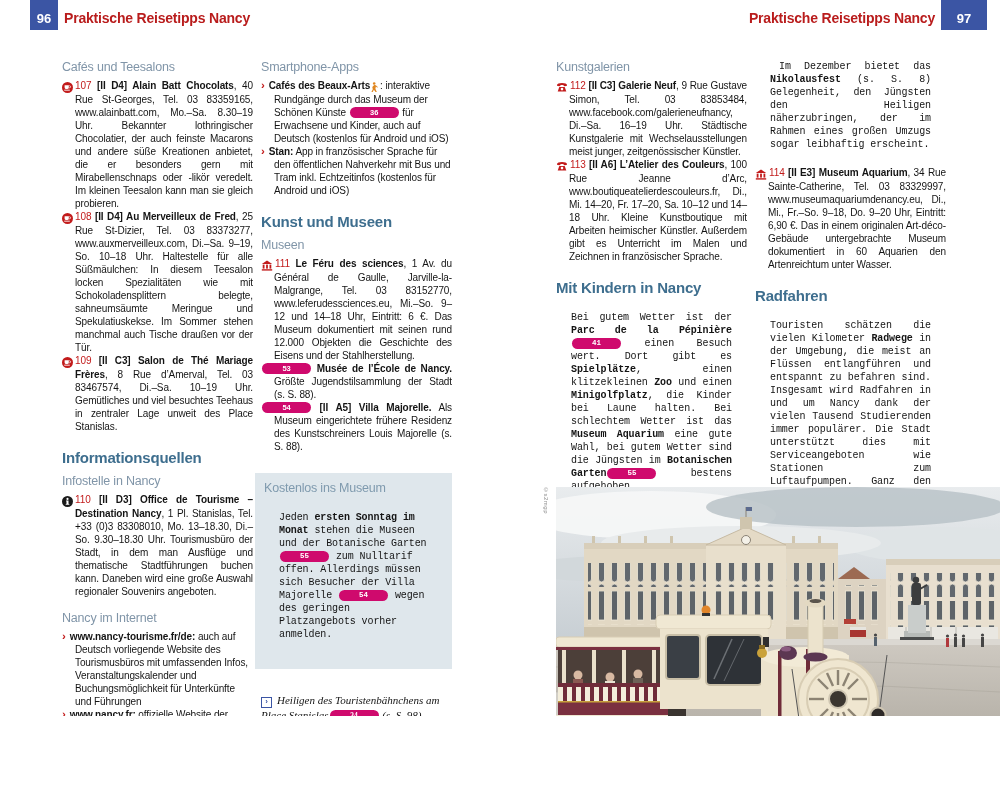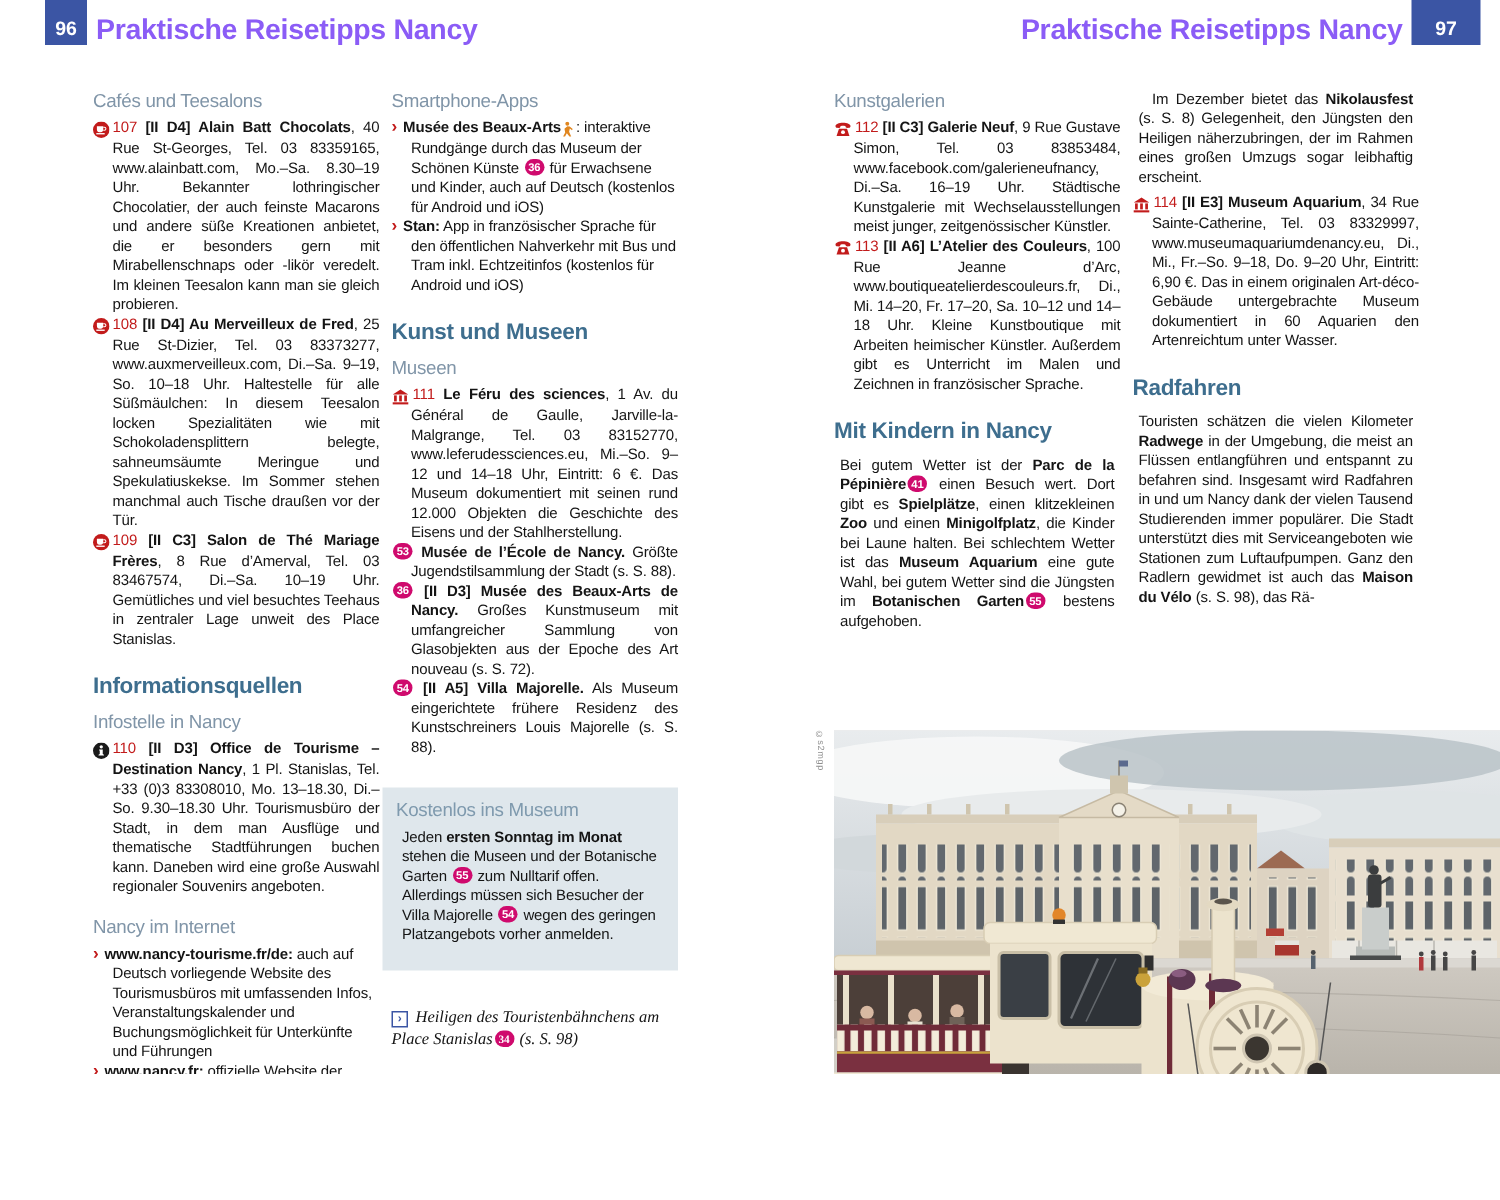--- a/index.html
+++ b/index.html
@@ -5,42 +5,42 @@
   html,body{margin:0;padding:0;background:#ffffff;}
   body{width:1000px;height:800px;font-family:"Liberation Sans",sans-serif;color:#141414;}
   #spread{position:relative;width:1000px;height:716px;background:#fff;overflow:hidden;}
 
   
   .pagebox{position:absolute;top:0;height:30px;background:#3b55a4;color:#fff;
     font-size:13px;font-weight:bold;display:flex;align-items:flex-end;justify-content:center;
     padding-bottom:4px;box-sizing:border-box;}
   #pagebox-left{left:30px;width:28px;}
   #pagebox-right{left:941px;width:46px;}
-  .runhead{position:absolute;top:10px;font-size:19px;font-weight:bold;color:#8b5cf6;letter-spacing:-0.2px;}
+  .runhead{position:absolute;top:10px;font-size:14px;font-weight:bold;color:#b91c1c;letter-spacing:-0.2px;}
   #runhead-left{left:64px;}
   #runhead-right{right:65px;text-align:right;}
 
   
   .col{position:absolute;top:60px;width:191px;font-size:10px;line-height:13px;letter-spacing:-0.1px;}
   #col1{left:62px;} #col2{left:261px;} #col3{left:556px;} #col4{left:755px;}
   .col>:first-child{margin-top:0;}
 
   .h2{font-size:15px;line-height:17px;font-weight:bold;color:#3e6e8e;margin:16px 0 8px;letter-spacing:-0.2px;}
   .h3{font-size:12.5px;line-height:14px;color:#8095a8;margin:13px 0 5px;letter-spacing:-0.2px;}
   .h2+.h3{margin-top:2px;}
 
   .entry{text-align:justify;padding-left:13px;text-indent:-13px;margin:0;}
   .entry .num{color:#c21b1b;font-weight:normal;}
-  .p{text-align:justify;margin:4px;}
+  .p{text-align:justify;margin:15px;font-family:Liberation Mono, monospace;}
   .p-indent{text-indent:9px;}
   .bullet{padding-left:13px;text-indent:-13px;margin:0;}
   .chev{color:#c21b1b;font-weight:bold;font-size:11.5px;padding-right:4px;}
   b{letter-spacing:-0.1px;}
 
-  .badge{display:inline-block;min-width:11px;height:11px;padding:0 1px;border-radius:7px;
+  .badge{display:inline-block;min-width:11px;height:11px;padding:0 19px;border-radius:7px;
     background:#cf0a6d;color:#fff;font-size:7.5px;line-height:11px;font-weight:bold;
     text-align:center;text-indent:0;vertical-align:1px;font-style:normal;margin:0 1px;}
   .icon{display:inline-block;vertical-align:-1px;margin:0 2px 0 0;text-indent:0;}
   .icon svg{display:inline-block;vertical-align:middle;}
 
   .infobox{background:#dfe7ec;margin:20px 0 0 -6px;padding:8px 9px 13px 9px;}
   .infobox .bxh{font-size:12.5px;line-height:15px;color:#7f9aae;margin:0 0 3px;letter-spacing:-0.2px;}
   .infobox .p{text-align:left;}
 
   .caption{margin-top:24px;font-family:"Liberation Serif",serif;font-style:italic;
@@ -95,36 +95,35 @@
             <circle cx="5.5" cy="5.5" r="5.5" fill="#1a1a1a"></circle>
             <circle cx="5.5" cy="2.9" r="1.1" fill="#fff"></circle>
             <path d="M4.2 4.6h2.3v3.1l.8.4v.6H3.7v-.6l.8-.4V5.4l-.6-.3z" fill="#fff"></path>
           </svg></span><span class="num">110</span> <b>[II D3] Office de Tourisme – Destination Nancy</b><span>, 1 Pl. Stanislas, Tel. +33 (0)3 83308010, Mo. 13–18.30, Di.–So. 9.30–18.30 Uhr. Tourismusbüro der Stadt, in dem man Ausflüge und thematische Stadtführungen buchen kann. Daneben wird eine große Auswahl regionaler Souvenirs angeboten.</span></div>
       <div class="h3">Nancy im Internet</div>
       <div class="bullet"><span class="chev">›</span><b>www.nancy-tourisme.fr/de:</b><span> auch auf Deutsch vorliegende Website des Tourismusbüros mit umfassenden Infos, Veranstaltungskalender und Buchungsmöglichkeit für Unterkünfte und Führungen</span></div>
       <div class="bullet"><span class="chev">›</span><b>www.nancy.fr:</b><span> offizielle Website der Stadt</span></div>
     </div>
   <div class="col" id="col2">
       <div class="h3">Smartphone-Apps</div>
-      <div class="bullet"><span class="chev">›</span><b>Musée des Beaux-Arts</b><span class="icon"><svg width="8" height="11" viewBox="0 0 8 11">
+      <div class="bullet"><span class="chev">›</span><b>Cafés des Beaux-Arts</b><span class="icon"><svg width="8" height="11" viewBox="0 0 8 11">
             <circle cx="4.2" cy="1.5" r="1.3" fill="#e0861f"></circle>
             <path d="M4.2 3.1 2.3 4.9l.5 2.4L1.4 10h1.3l1.2-2.2L5.6 10h1.2L5.4 6.8 5.9 4.6 7.3 5.8l.5-.8L5.8 3.3z" fill="#e0861f"></path>
           </svg></span><span>: interaktive Rundgänge durch das Museum der Schönen Künste </span><span class="badge">36</span><span> für Erwachsene und Kinder, auch auf Deutsch (kostenlos für Android und iOS)</span></div>
       <div class="bullet"><span class="chev">›</span><b>Stan:</b><span> App in französischer Sprache für den öffentlichen Nahverkehr mit Bus und Tram inkl. Echtzeitinfos (kostenlos für Android und iOS)</span></div>
       <div class="h2">Kunst und Museen</div>
       <div class="h3">Museen</div>
       <div class="entry"><span class="icon"><svg width="12" height="11" viewBox="0 0 12 11">
             <path d="M0.8 4 6 0.6 11.2 4z" fill="#c21b1b"></path>
             <rect x="1.7" y="4.6" width="1.8" height="4" fill="#c21b1b"></rect>
             <rect x="5.1" y="4.6" width="1.8" height="4" fill="#c21b1b"></rect>
             <rect x="8.5" y="4.6" width="1.8" height="4" fill="#c21b1b"></rect>
             <rect x="0.8" y="9.2" width="10.4" height="1.4" fill="#c21b1b"></rect>
           </svg></span><span class="num">111</span> <b>Le Féru des sciences</b><span>, 1 Av. du Général de Gaulle, Jarville-la-Malgrange, Tel. 03 83152770, www.leferudessciences.eu, Mi.–So. 9–12 und 14–18 Uhr, Eintritt: 6 €. Das Museum dokumentiert mit seinen rund 12.000 Objekten die Geschichte des Eisens und der Stahlherstellung.</span></div>
       <div class="entry"><span class="badge">53</span> <b>Musée de l’École de Nancy.</b><span> Größte Jugendstilsammlung der Stadt (s. S. 88).</span></div>
-      <div class="entry"><span class="badge">36</span> <b>[II D3] Musée des Beaux-Arts de Nancy.</b><span> Großes Kunstmuseum mit umfangreicher Sammlung von Glasobjekten aus der Epoche des Art nouveau (s. S. 72).</span></div>
       <div class="entry"><span class="badge">54</span> <b>[II A5] Villa Majorelle.</b><span> Als Museum eingerichtete frühere Residenz des Kunstschreiners Louis Majorelle (s. S. 88).</span></div>
       <div class="infobox">
         <div class="bxh">Kostenlos ins Museum</div>
         <div class="p"><span>Jeden </span><b>ersten Sonntag im Monat</b><span> stehen die Museen und der Botanische Garten </span><span class="badge">55</span><span> zum Nulltarif offen. Allerdings müssen sich Besucher der Villa Majorelle </span><span class="badge">54</span><span> wegen des geringen Platzangebots vorher anmelden.</span></div>
       </div>
       <div class="caption"><span class="capicon">›</span><span>Heiligen des Touristenbähnchens am Place Stanislas</span><span class="badge">34</span><span> (s. S. 98)</span></div>
     </div>
   <div class="col" id="col3">
       <div class="h3">Kunstgalerien</div>
       <div class="entry"><span class="icon"><svg width="12" height="11" viewBox="0 0 12 11">

